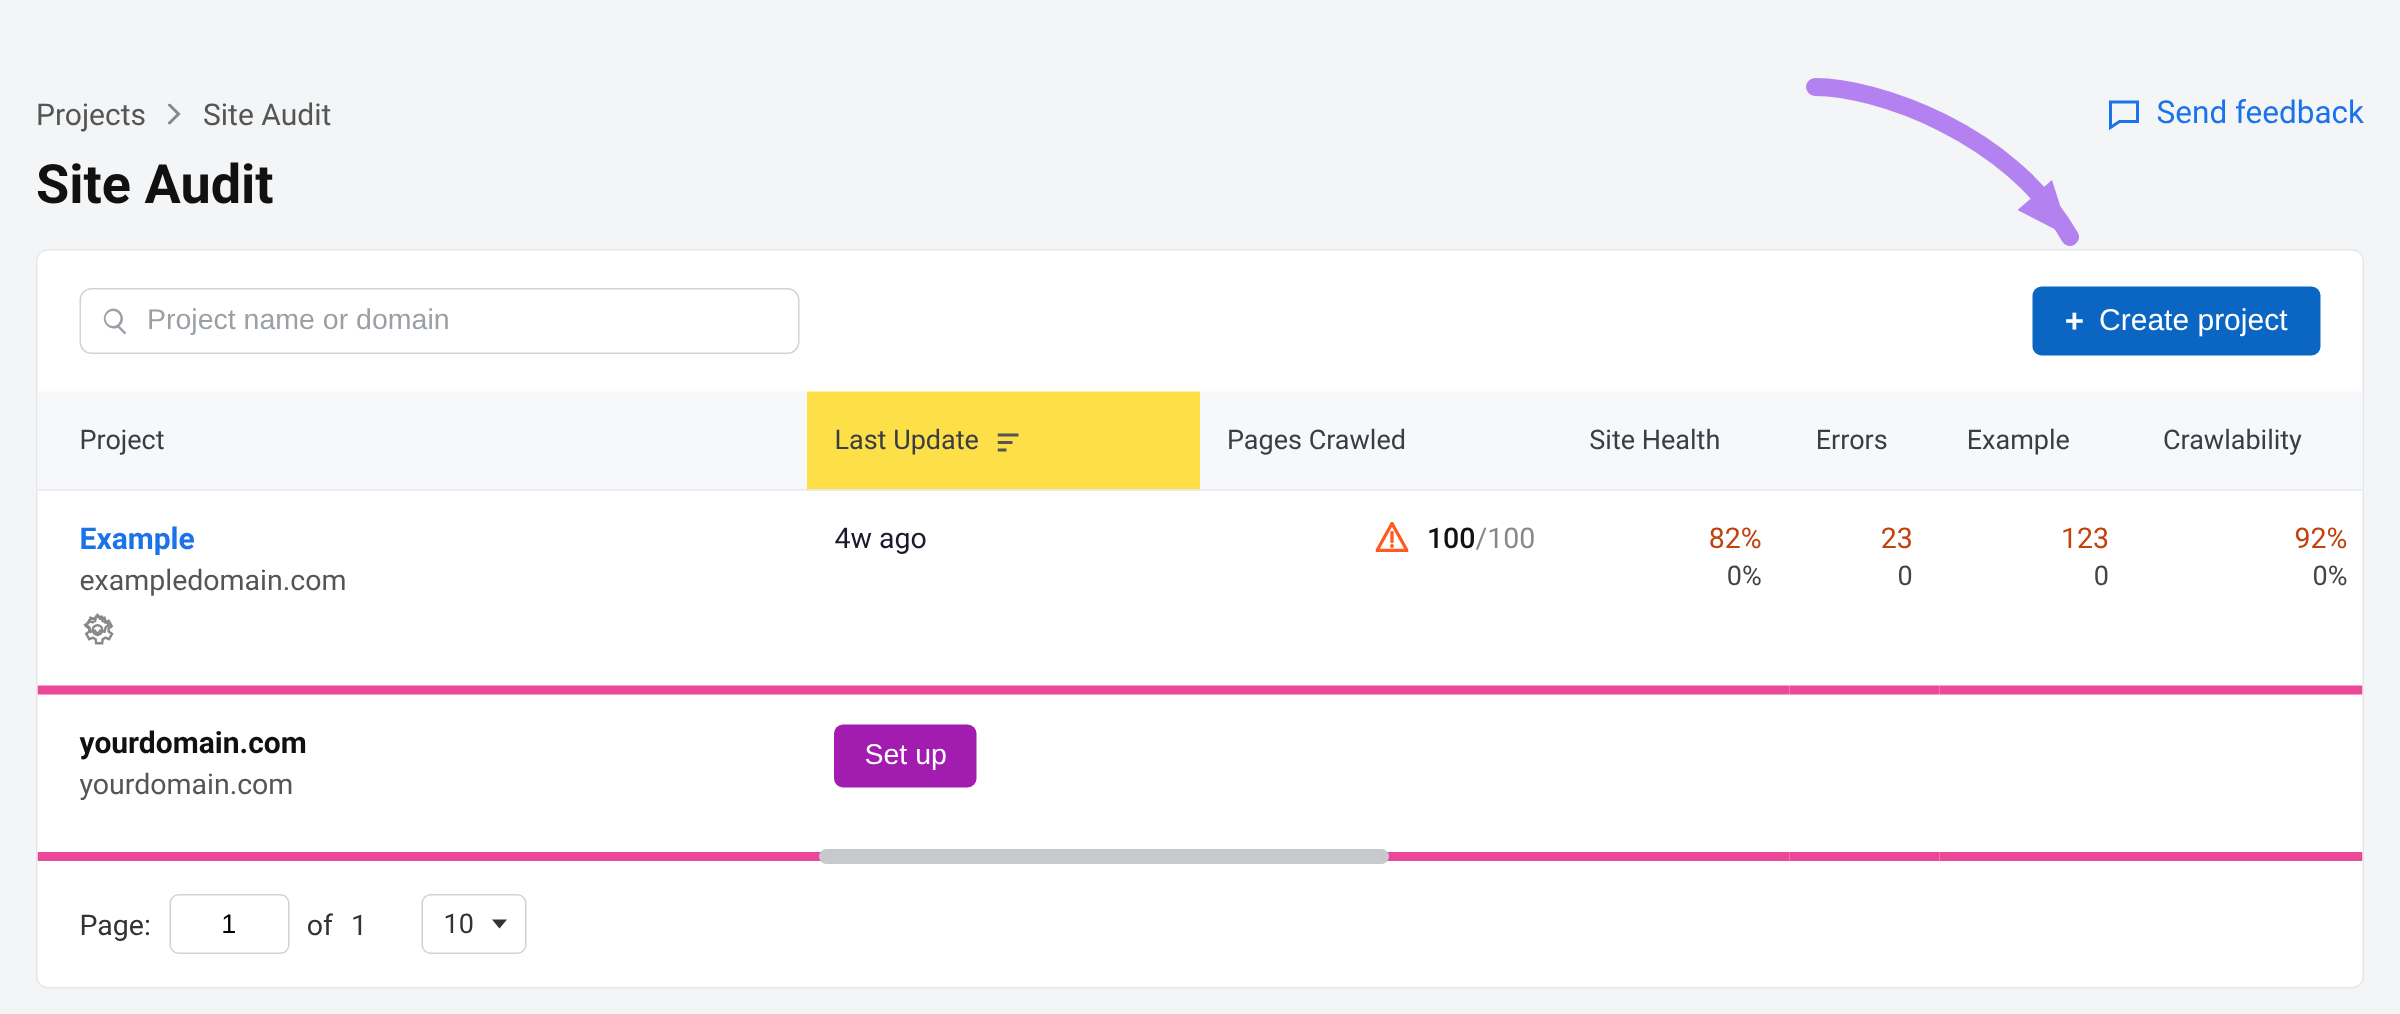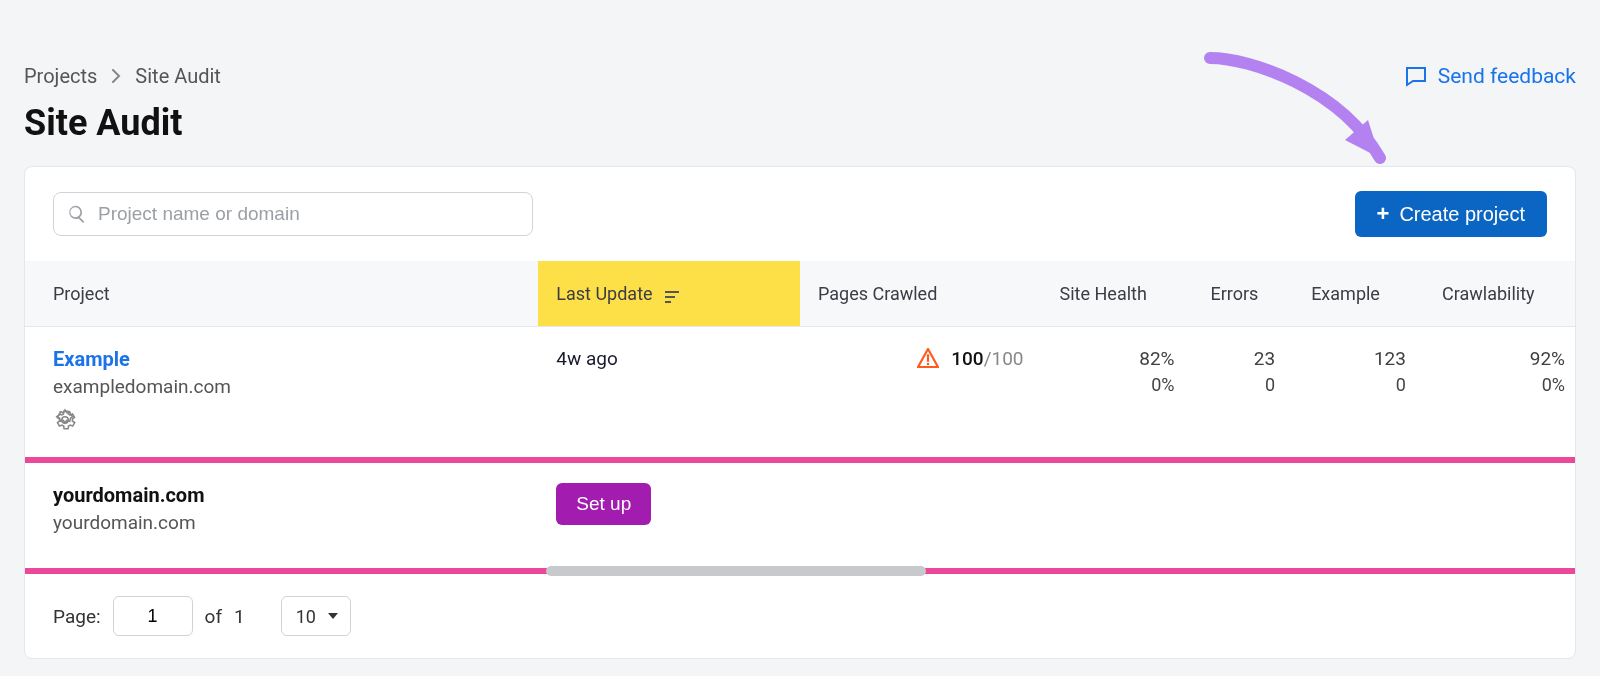--- a/index.html
+++ b/index.html
@@ -36,21 +36,21 @@
   tbody td { padding: 20px 18px; vertical-align: top; font-size: 19px; }
   td.num { text-align: right; }
   .proj-name { color: #1a73e8; font-weight: 700; font-size: 20px; text-decoration: none; display: block; }
   .proj-name.plain { color: #111; }
   .proj-domain { color: #555; font-size: 19px; margin-top: 4px; }
   .gear-row { margin-top: 10px; }
   .gear-row svg { width: 24px; height: 24px; stroke: #888; fill: none; stroke-width: 1.6; cursor: pointer; }
   .warn-ico { display:inline-block; vertical-align: -3px; margin-right: 8px; }
   .crawled-num { font-weight: 500; color:#111; }
   .crawled-den { color: #888; }
-  .blue-link { color: #404040; text-decoration: none; }
+  .blue-link { color: #c2410c; text-decoration: none; }
   .sub-metric { color: #444; font-size: 18px; margin-top: 4px; }
   .setup-btn { background: #a21caf; color: #fff; border: none; border-radius: 6px; height: 42px; padding: 0 20px; font-size: 19px; font-weight: 500; cursor: pointer; }
   .pagination { display: flex; align-items: center; gap: 12px; padding: 22px 28px; font-size: 19px; color: #333; }
   .page-input { width: 80px; height: 40px; border: 1px solid #cfd2d8; border-radius: 6px; text-align: center; font-size: 18px; }
   .per-page { height: 40px; border: 1px solid #cfd2d8; border-radius: 6px; padding: 0 34px 0 14px; font-size: 18px; display: flex; align-items: center; position: relative; cursor: pointer; }
   .per-page svg { position: absolute; right: 10px; top: 50%; transform: translateY(-50%); width: 14px; height: 14px; fill: #333; }
   .h-scroll { position: absolute; bottom: -8px; left: 536px; width: 380px; height: 10px; background: #c7c9cd; border-radius: 5px; }
   .row-wrap { position: relative; }
   .arrow-annot { position: absolute; top: 48px; left: 1190px; width: 220px; height: 140px; pointer-events: none; }
 </style>

